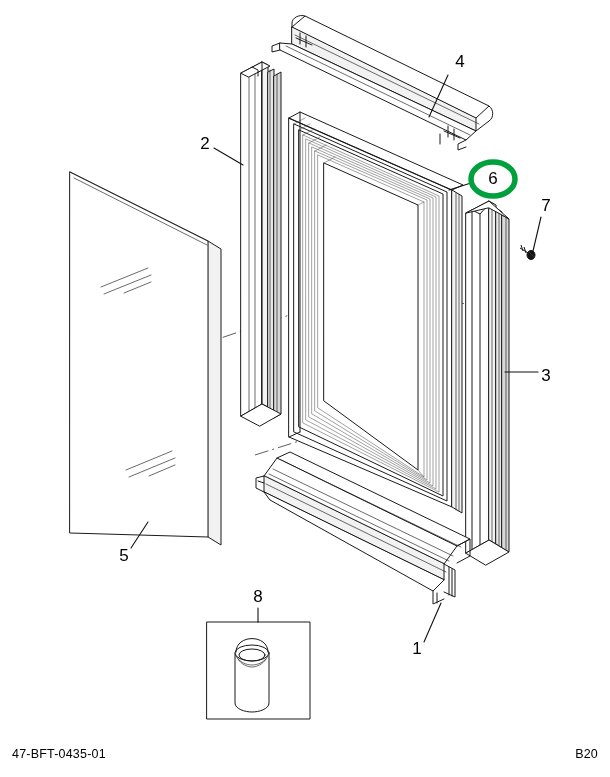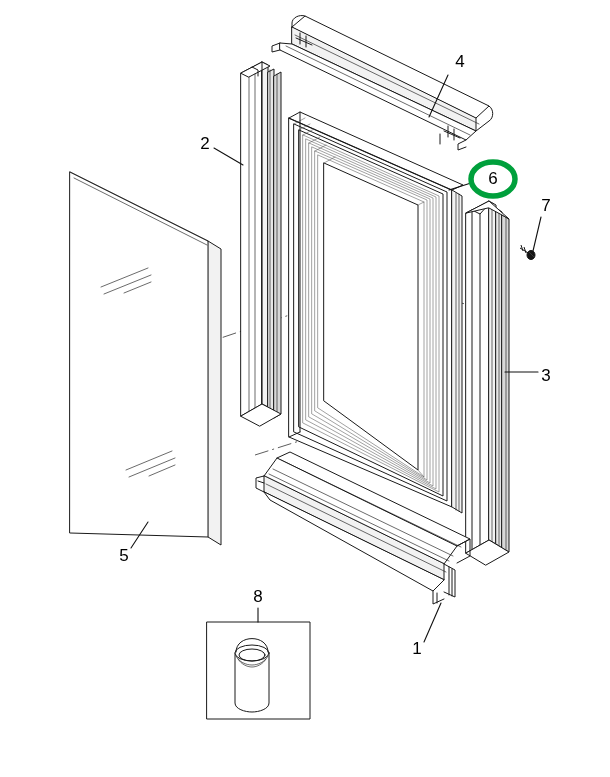--- a/index.html
+++ b/index.html
@@ -306,14 +306,18 @@
       <text class="callout-text" x="546" y="377">3</text>
       <text class="callout-text" x="460" y="63">4</text>
       <text class="callout-text" x="124" y="557">5</text>
       <text class="callout-text" x="493" y="180">6</text>
       <text class="callout-text" x="546" y="207">7</text>
       <text class="callout-text" x="258" y="598">8</text>
     </g>
 
   </svg>
 
+  <div class="footer-row">
+    <span class="footer-left">47-BFT-0435-01</span>
+    <span class="footer-right">B20</span>
+  </div>
 
 </div>
 
 </body></html>

